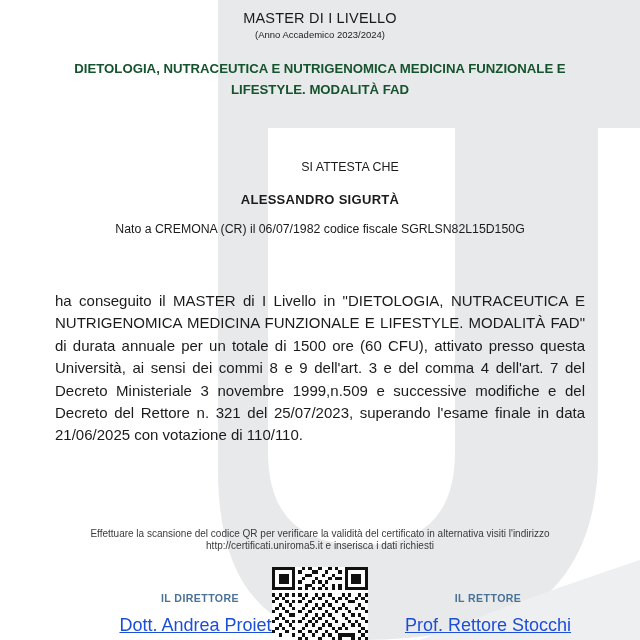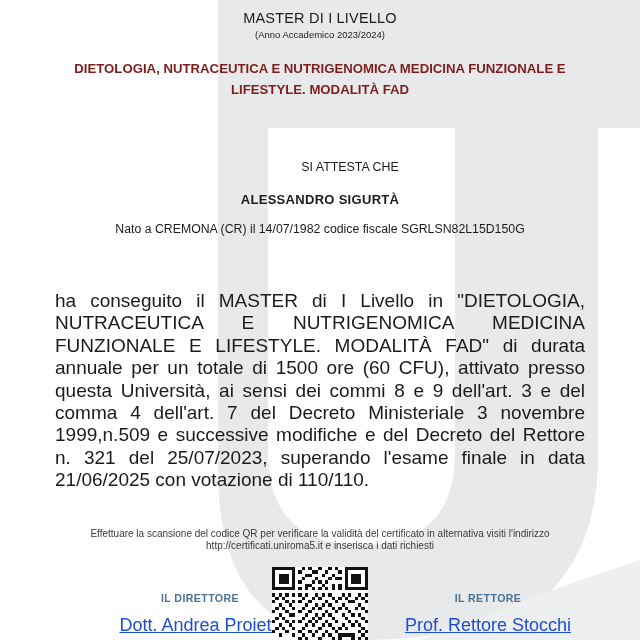--- a/index.html
+++ b/index.html
@@ -58,21 +58,21 @@
 
   .course-title {
     position: absolute;
     top: 58px;
     left: 58px;
     width: 524px;
     text-align: center;
     font-weight: bold;
     font-size: 13.2px;
     line-height: 21px;
-    color: #7f1d1d;
+    color: #14532d;
   }
 
   .attest-line {
     position: absolute;
     top: 160px;
     left: 0;
     width: 640px;
     text-align: center;
     font-size: 12.4px;
     padding-left: 30px;
@@ -94,21 +94,21 @@
     width: 640px;
     text-align: center;
     font-size: 12.3px;
   }
 
   .body-text {
     position: absolute;
     top: 290px;
     left: 55px;
     width: 530px;
-    font-size: 19px;
+    font-size: 15px;
     line-height: 22.4px;
     text-align: justify;
     text-justify: inter-word;
   }
 
   .qr-note {
     position: absolute;
     top: 528px;
     left: 45px;
     width: 550px;
@@ -181,21 +181,21 @@
       <div class="master-line">MASTER DI I LIVELLO</div>
       <div class="academic-year">(Anno Accademico 2023/2024)</div>
     </div>
 
     <div class="course-title">DIETOLOGIA, NUTRACEUTICA E NUTRIGENOMICA MEDICINA FUNZIONALE E LIFESTYLE. MODALITÀ FAD</div>
 
     <div class="attest-line">SI ATTESTA CHE</div>
 
     <div class="holder-name">ALESSANDRO SIGURTÀ</div>
 
-    <div class="birth-line">Nato a CREMONA (CR) il 14/07/1982 codice fiscale SGRLSN82L15D150G</div>
+    <div class="birth-line">Nato a CREMONA (CR) il 06/07/1982 codice fiscale SGRLSN82L15D150G</div>
 
     <div class="body-text">ha conseguito il MASTER di I Livello in "DIETOLOGIA, NUTRACEUTICA E NUTRIGENOMICA MEDICINA FUNZIONALE E LIFESTYLE. MODALITÀ FAD" di durata annuale per un totale di 1500 ore (60 CFU), attivato presso questa Università, ai sensi dei commi 8 e 9 dell'art. 3 e del comma 4 dell'art. 7 del Decreto Ministeriale 3 novembre 1999,n.509 e successive modifiche e del Decreto del Rettore n. 321 del 25/07/2023, superando l'esame finale in data 21/06/2025 con votazione di 110/110.</div>
 
     <div class="qr-note">Effettuare la scansione del codice QR per verificare la validità del certificato in alternativa visiti l'indirizzo http://certificati.uniroma5.it e inserisca i dati richiesti</div>
 
     <div class="qr-code">
       <svg width="96" height="96" viewBox="0 0 29 29" shape-rendering="crispEdges" xmlns="http://www.w3.org/2000/svg">
         <rect width="29" height="29" fill="#ffffff"></rect>
         <g fill="#111111">
 

